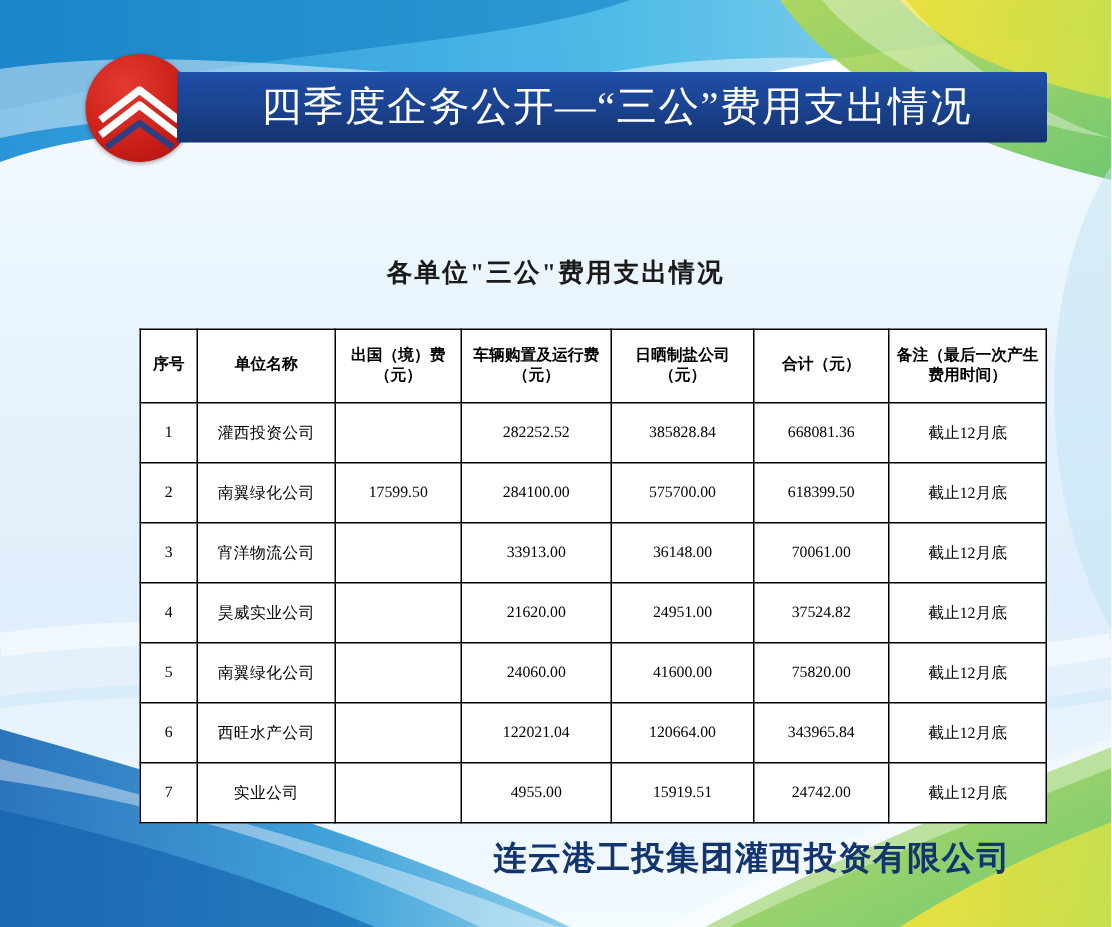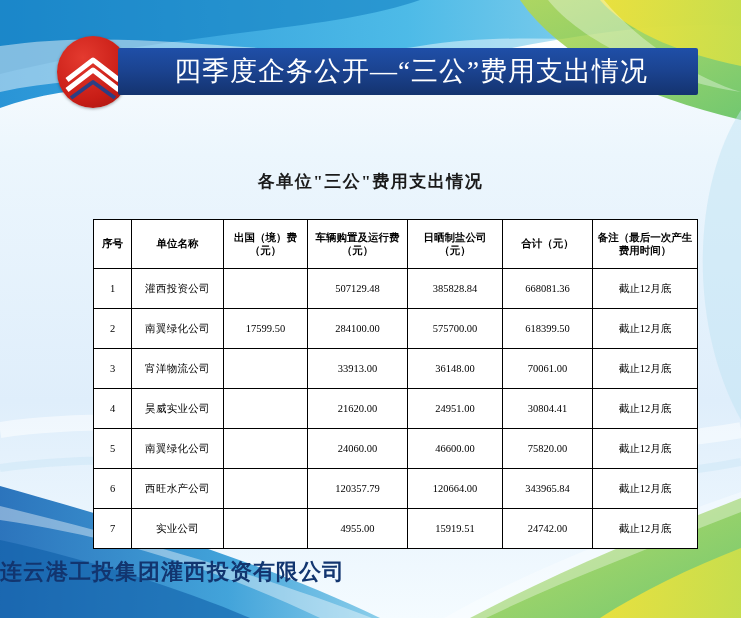--- a/index.html
+++ b/index.html
@@ -138,21 +138,21 @@
   col.w4 { width: 100px; }
   col.w5 { width: 95px; }
   col.w6 { width: 90px; }
   col.w7 { width: 105px; }
   
   .footer {
     position: absolute;
     left: 0;
     top: 557px;
     width: 674px;
-    text-align: left;
+    text-align: right;
     font-family: "Liberation Serif", serif;
     font-weight: bold;
     font-size: 22px;
     color: #12356f;
     letter-spacing: 1px;
   }
 </style>
 </head>
 <body>
 
@@ -245,21 +245,21 @@
           <th>日晒制盐公司（元）</th>
           <th>合计（元）</th>
           <th class="th-note">备注（最后一次产生费用时间）</th>
         </tr>
       </thead>
       <tbody>
         <tr>
           <td class="c-num">1</td>
           <td class="c-name">灌西投资公司</td>
           <td class="c-money"></td>
-          <td class="c-money">507129.48</td>
+          <td class="c-money">282252.52</td>
           <td class="c-money">385828.84</td>
           <td class="c-money">668081.36</td>
           <td class="c-note">截止12月底</td>
         </tr>
         <tr>
           <td class="c-num">2</td>
           <td class="c-name">南翼绿化公司</td>
           <td class="c-money">17599.50</td>
           <td class="c-money">284100.00</td>
           <td class="c-money">575700.00</td>
@@ -274,37 +274,37 @@
           <td class="c-money">36148.00</td>
           <td class="c-money">70061.00</td>
           <td class="c-note">截止12月底</td>
         </tr>
         <tr>
           <td class="c-num">4</td>
           <td class="c-name">昊威实业公司</td>
           <td class="c-money"></td>
           <td class="c-money">21620.00</td>
           <td class="c-money">24951.00</td>
-          <td class="c-money">30804.41</td>
+          <td class="c-money">37524.82</td>
           <td class="c-note">截止12月底</td>
         </tr>
         <tr>
           <td class="c-num">5</td>
           <td class="c-name">南翼绿化公司</td>
           <td class="c-money"></td>
           <td class="c-money">24060.00</td>
-          <td class="c-money">46600.00</td>
+          <td class="c-money">41600.00</td>
           <td class="c-money">75820.00</td>
           <td class="c-note">截止12月底</td>
         </tr>
         <tr>
           <td class="c-num">6</td>
           <td class="c-name">西旺水产公司</td>
           <td class="c-money"></td>
-          <td class="c-money">120357.79</td>
+          <td class="c-money">122021.04</td>
           <td class="c-money">120664.00</td>
           <td class="c-money">343965.84</td>
           <td class="c-note">截止12月底</td>
         </tr>
         <tr>
           <td class="c-num">7</td>
           <td class="c-name">实业公司</td>
           <td class="c-money"></td>
           <td class="c-money">4955.00</td>
           <td class="c-money">15919.51</td>

